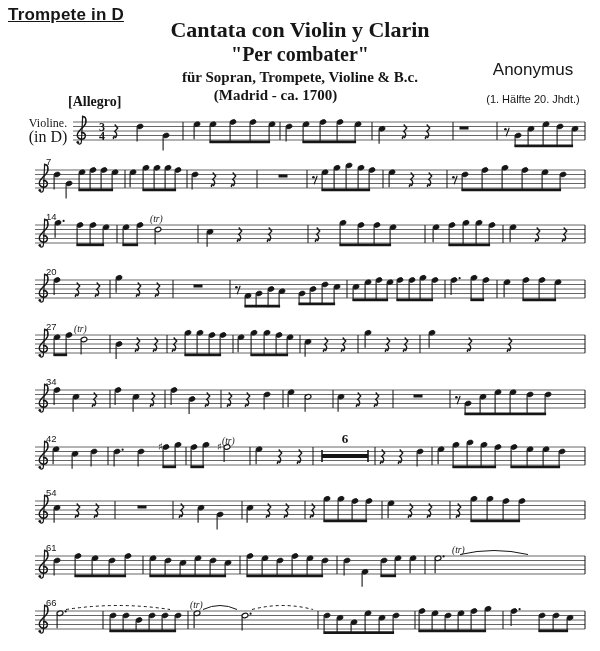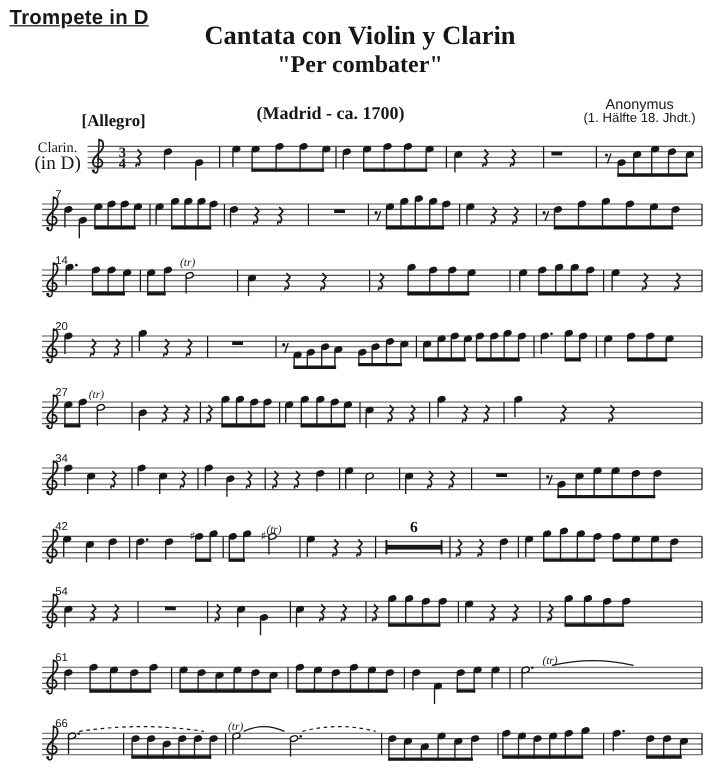--- a/index.html
+++ b/index.html
@@ -5,41 +5,42 @@
   html,body{margin:0;padding:0;background:#e8e8e8;}
   .page{position:relative;width:600px;height:651px;background:#ffffff;overflow:hidden;
         font-family:"Liberation Serif",serif;color:#161616;}
   .abs{position:absolute;white-space:nowrap;}
   .part-label{left:8px;top:5px;font-family:"Liberation Sans",sans-serif;font-weight:bold;
               font-size:17px;text-decoration:underline;letter-spacing:.2px;}
   .title{left:0;top:17px;width:600px;text-align:center;font-weight:bold;font-size:22px;}
   .subtitle{left:0;top:43px;width:600px;text-align:center;font-weight:bold;font-size:20px;}
   .scoring{left:0;top:69px;width:600px;text-align:center;font-weight:bold;font-size:15px;}
   .origin{left:0;top:87px;width:551px;text-align:center;font-weight:bold;font-size:15px;}
-  .composer{left:466px;top:81px;width:134px;text-align:center;
-            font-family:"Liberation Sans",sans-serif;font-size:12px;line-height:12px;}
+  .composer{left:466px;top:64px;width:134px;text-align:center;
+            font-family:"Liberation Sans",sans-serif;font-size:17px;line-height:12px;}
   .composer-dates{left:466px;top:93px;width:134px;text-align:center;
             font-family:"Liberation Sans",sans-serif;font-size:11px;line-height:12px;}
   .tempo{left:68px;top:94px;font-weight:bold;font-size:14px;}
   .instr{left:24px;top:117px;width:48px;text-align:center;font-size:12px;line-height:13px;}
   .instr2{left:24px;top:130px;width:48px;text-align:center;font-size:16px;line-height:13px;}
   svg.score{position:absolute;left:0;top:0;}
 </style>
 </head>
 <body>
 
 <div class="page">
   <div class="abs part-label">Trompete in D</div>
   <div class="abs title">Cantata con Violin y Clarin</div>
   <div class="abs subtitle">"Per combater"</div>
+  <div class="abs scoring">für Sopran, Trompete, Violine &amp; B.c.</div>
   <div class="abs origin">(Madrid - ca. 1700)</div>
   <div class="abs composer">Anonymus</div>
-  <div class="abs composer-dates">(1. Hälfte 18. Jhdt.)</div>
+  <div class="abs composer-dates">(1. Hälfte 20. Jhdt.)</div>
   <div class="abs tempo">[Allegro]</div>
-  <div class="abs instr">Clarin.</div>
+  <div class="abs instr">Violine.</div>
   <div class="abs instr2">(in D)</div>
   <svg class="score" width="600" height="651" viewBox="0 0 600 651">
       <g>
         <g>
           <line x1="73" y1="122" x2="585" y2="122" stroke="#555555" stroke-width="0.9"></line>
           <line x1="73" y1="126.5" x2="585" y2="126.5" stroke="#555555" stroke-width="0.9"></line>
           <line x1="73" y1="131" x2="585" y2="131" stroke="#555555" stroke-width="0.9"></line>
           <line x1="73" y1="135.5" x2="585" y2="135.5" stroke="#555555" stroke-width="0.9"></line>
           <line x1="73" y1="140" x2="585" y2="140" stroke="#555555" stroke-width="0.9"></line>
         </g>

